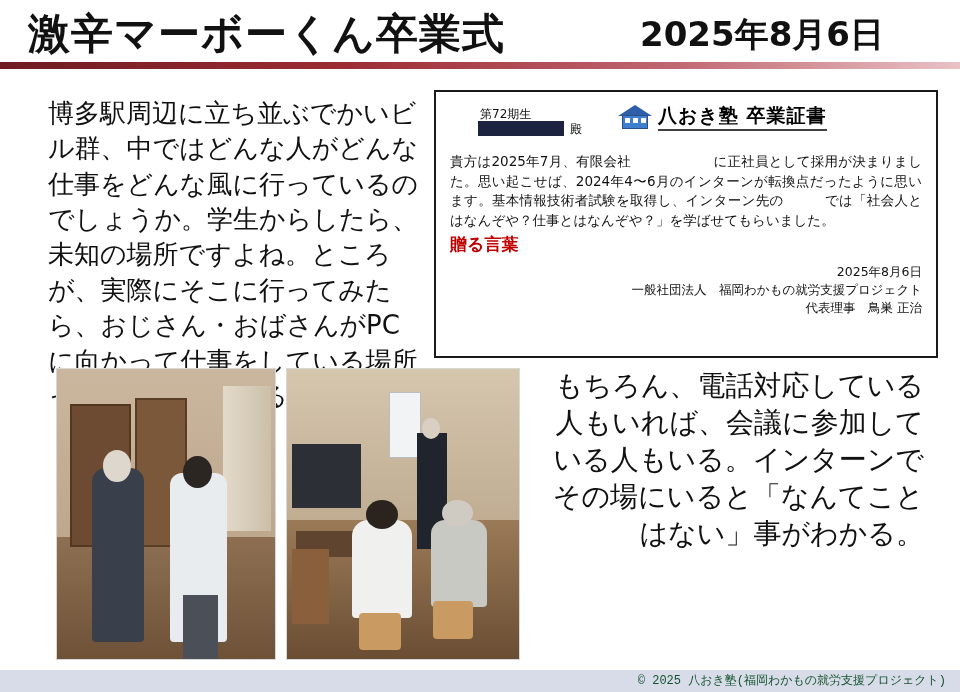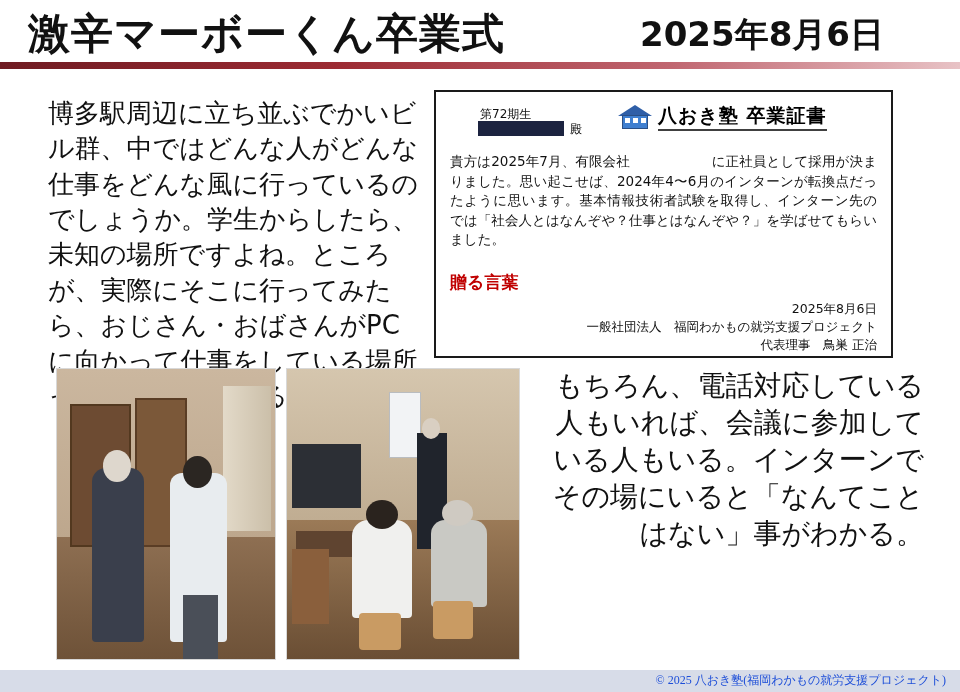--- a/index.html
+++ b/index.html
@@ -65,21 +65,21 @@
     color: #111111;
     font-family: "DejaVu Sans", sans-serif;
     text-align: left;
   }
 
   
   .cert {
     position: absolute;
     left: 434px;
     top: 90px;
-    width: 459px;
+    width: 504px;
     height: 268px;
     border: 2px solid #1a1a1a;
     background: #ffffff;
     box-sizing: border-box;
     padding: 10px 14px 8px 14px;
     font-family: "DejaVu Sans", sans-serif;
   }
   .cert-row1 {
     position: relative;
     height: 34px;
@@ -155,21 +155,21 @@
 
   .cert-body {
     margin-top: 16px;
     font-size: 13.5px;
     line-height: 1.45;
     color: #111;
     text-align: justify;
   }
 
   .cert-gift-label {
-    margin-top: 22px;
+    margin-top: 4px;
     color: #c00000;
     font-size: 17px;
     font-weight: bold;
     line-height: 1.2;
   }
   .cert-gift-text {
     color: #c00000;
     font-size: 19px;
     font-weight: bold;
     line-height: 1.25;
@@ -326,22 +326,22 @@
     bottom: 0;
     width: 960px;
     height: 22px;
     background: #d7dce8;
   }
   .footer-text {
     position: absolute;
     right: 14px;
     bottom: 3px;
     font-size: 12px;
-    color: #1d4ed8;
-    font-family: Liberation Serif, serif;
+    color: #14532d;
+    font-family: Liberation Mono, monospace;
     white-space: nowrap;
   }
 </style>
 </head>
 <body>
 
 <div class="header">
   <div class="header-title">激辛マーボーくん卒業式</div>
   <div class="header-date">2025年8月6日</div>
 </div>

